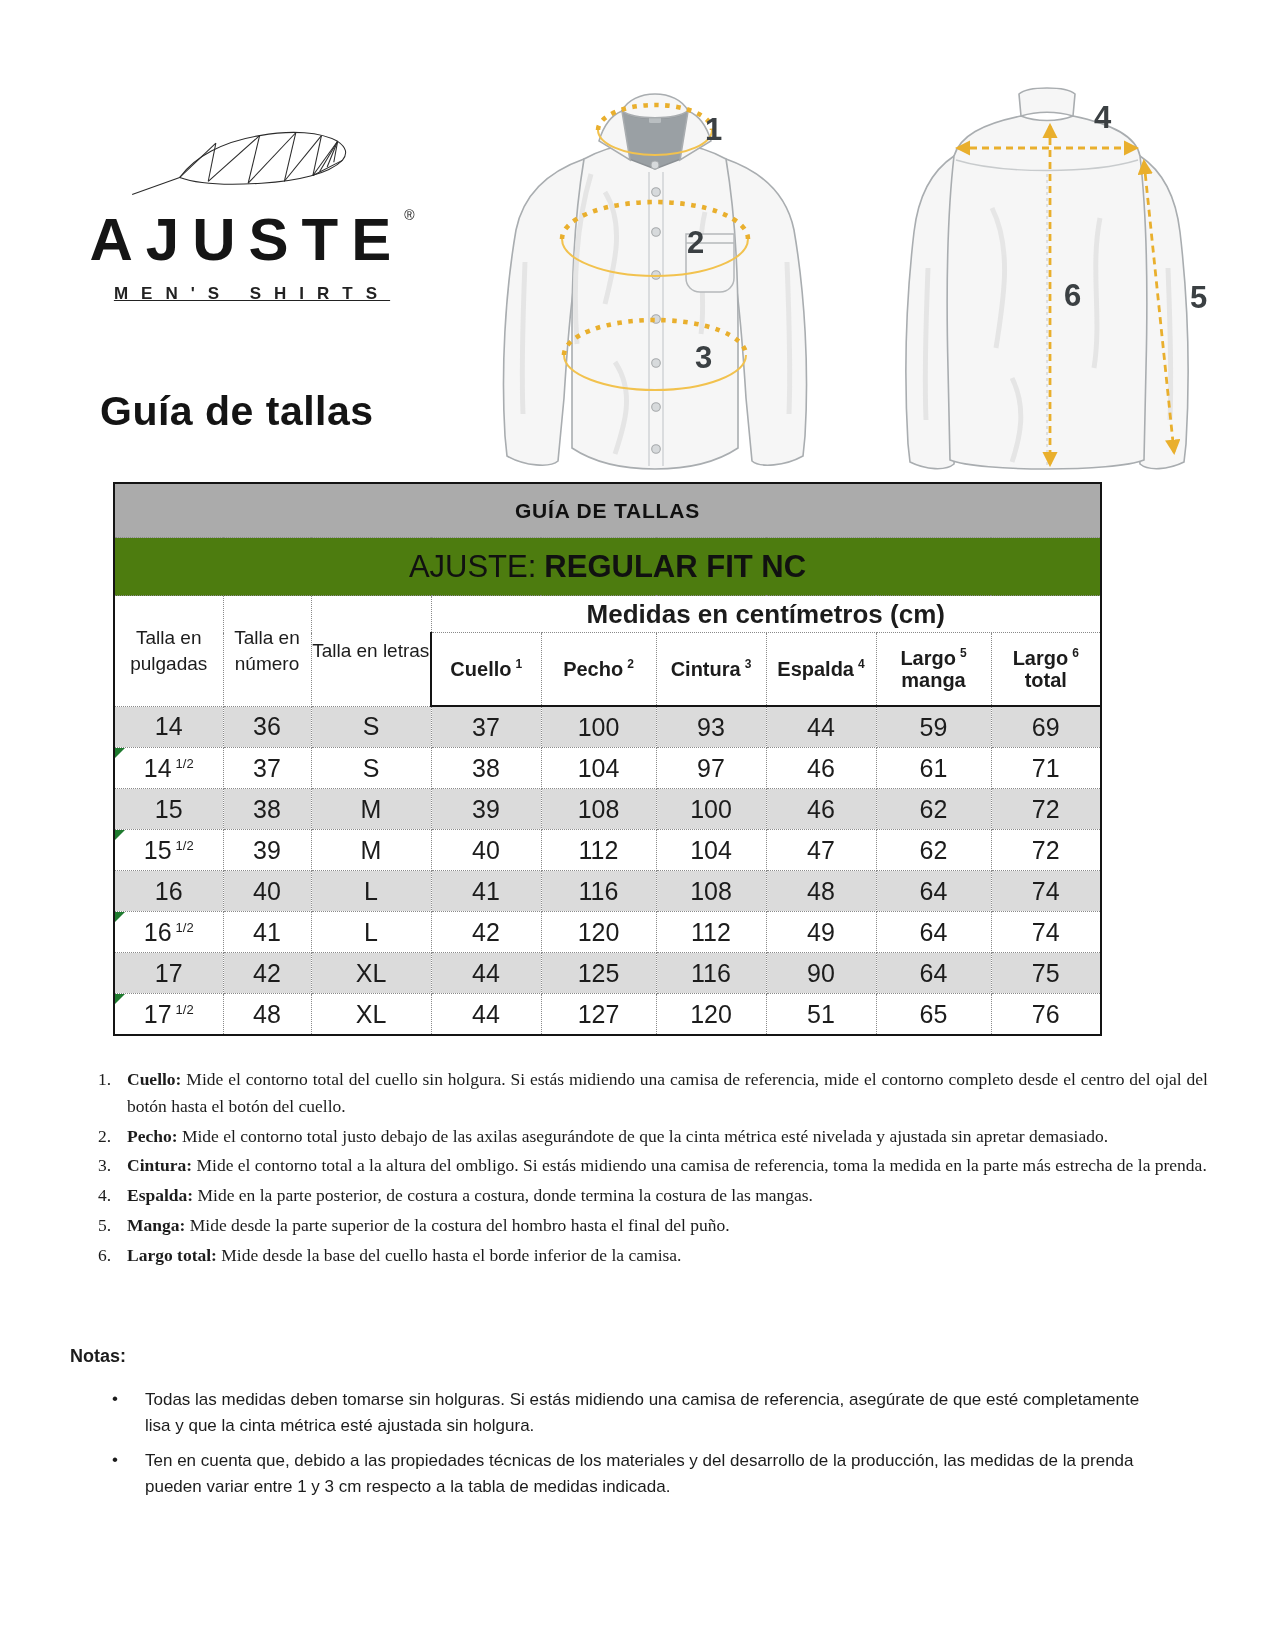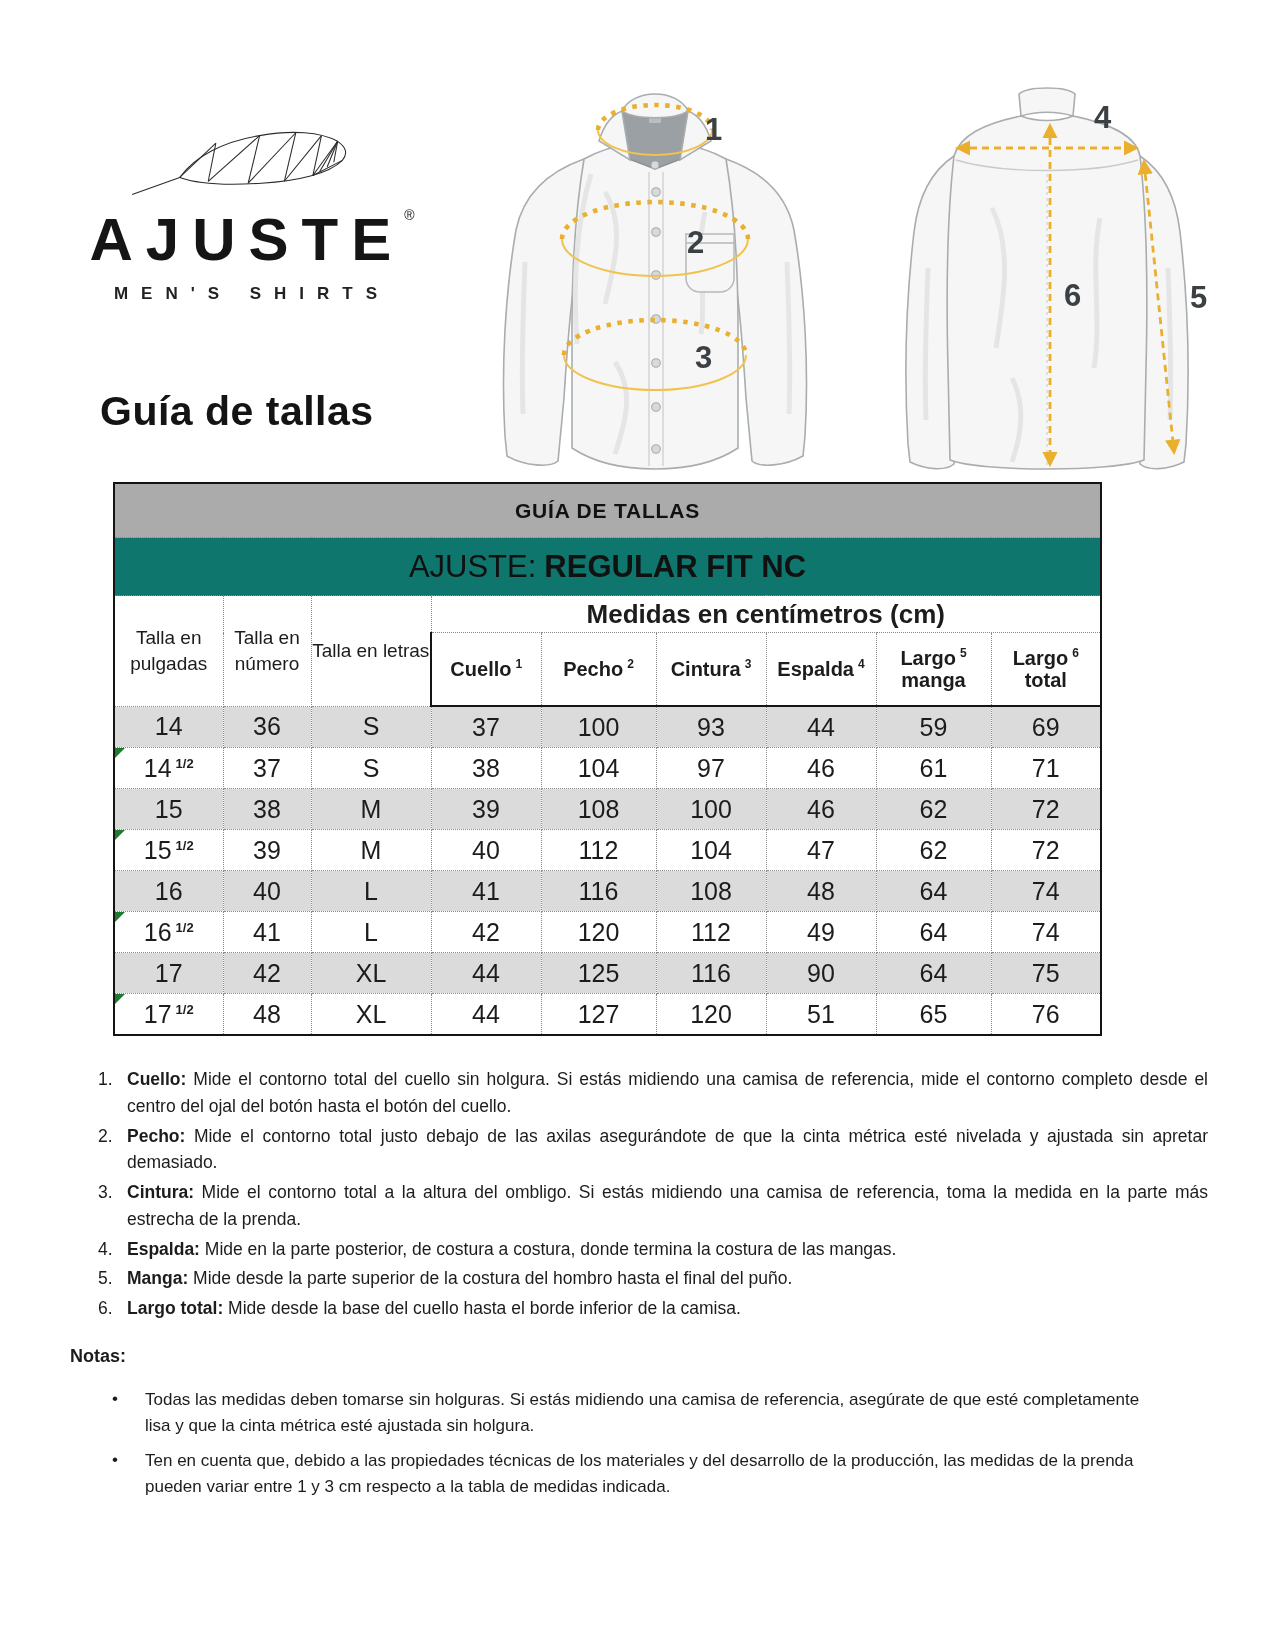--- a/index.html
+++ b/index.html
@@ -4,53 +4,53 @@
 <style>
   html,body{margin:0;padding:0;background:#fff;}
   body{font-family:"Liberation Sans",sans-serif;color:#1c1c1c;}
   .page{position:relative;width:1275px;height:1650px;background:#fff;overflow:hidden;}
 
   
   .logo{position:absolute;left:68px;top:128px;width:368px;text-align:center;}
   .logo .feather{display:block;margin:0 auto 2px;}
   .brand-row{font-size:60px;font-weight:800;letter-spacing:13px;line-height:1;color:#151515;white-space:nowrap;}
   .brand-row sup{font-size:14px;font-weight:400;letter-spacing:0;vertical-align:40px;}
-  .tagline{margin-top:14px;font-size:17px;font-weight:600;letter-spacing:13px;color:#222;}
+  .tagline{margin-top:14px;font-size:17px;font-weight:600;letter-spacing:13px;color:#222;text-decoration:underline;}
 
   .page-title{position:absolute;left:100px;top:388px;margin:0;font-size:41px;font-weight:600;color:#141414;letter-spacing:0.5px;}
 
   
   .shirt-front{position:absolute;left:455px;top:62px;}
   .shirt-back{position:absolute;left:872px;top:68px;}
   .diag-label{font-size:31px;font-weight:700;fill:#3b4043;}
 
   
   table.size{position:absolute;left:113px;top:482px;width:987px;border-collapse:collapse;table-layout:fixed;border:2.5px solid #141414;}
   table.size th,table.size td{border:1.5px dotted #8a8a8a;text-align:center;vertical-align:middle;padding:0;}
   th.band1{background:#ababab;height:53px;font-size:21px;font-weight:700;letter-spacing:0.8px;border:2.5px solid #141414;color:#111;}
-  th.band2{background:#0f766e;height:57px;font-size:31px;font-weight:400;border:2.5px solid #141414;color:#111;}
+  th.band2{background:#4d7c0f;height:57px;font-size:31px;font-weight:400;border:2.5px solid #141414;color:#111;}
   th.band2 b{font-weight:800;}
   th.band2 .fit-prefix{margin-right:8px;}
   th.side{background:#fff;font-size:19px;font-weight:400;line-height:1.35;border-bottom:2.5px solid #141414;}
   th.group{height:36px;font-size:26px;font-weight:700;border-left:2.5px solid #141414;border-bottom:1.5px dotted #8a8a8a;}
   tr.hdr-sub th{height:72px;font-size:20px;font-weight:700;background:#fff;border-bottom:2.5px solid #141414;}
   tr.hdr-sub th.first{border-left:2.5px solid #141414;}
   tr.hdr-sub sup{font-size:12px;margin-left:4px;}
   .hl{display:block;}
   .hl2{display:block;}
   .hl2:empty{display:none;}
   tbody td{height:40px;font-size:25px;background:#fff;position:relative;}
   tbody tr.shaded td{background:#dbdbdb;}
-  td sup.frac{font-size:13px;vertical-align:9px;margin-left:4px;font-weight:bold;}
+  td sup.frac{font-size:13px;vertical-align:9px;margin-left:4px;}
   i.marker{position:absolute;left:0;top:0;width:0;height:0;border-top:10px solid #1e7a2e;border-right:10px solid transparent;}
 
   
   .howto{position:absolute;left:70px;top:1050px;width:1138px;}
   .howto h3,.notes h3{margin:0;font-size:18px;font-weight:700;}
-  .howto ol{margin:16px 0 4px;padding:0 0 0 57px;list-style:none;counter-reset:n;}
+  .howto ol{margin:16px 0 4px;padding:0 0 0 57px;list-style:none;counter-reset:n;font-family:Liberation Serif, serif;}
   .howto li{position:relative;counter-increment:n;font-size:17.5px;line-height:1.53;text-align:justify;margin-bottom:3px;}
   .howto li::before{content:counter(n) ".";position:absolute;left:-29px;top:0;}
   .notes{position:absolute;left:70px;top:1346px;width:1090px;}
   .notes ul{margin:20px 0 12px;padding:0 0 0 75px;list-style:none;}
   .notes li{position:relative;font-size:17px;line-height:1.55;margin-bottom:8px;}
   .notes li::before{content:"\2022";position:absolute;left:-33px;top:-1px;font-size:17px;}
 </style>
 </head>
 <body>
 

